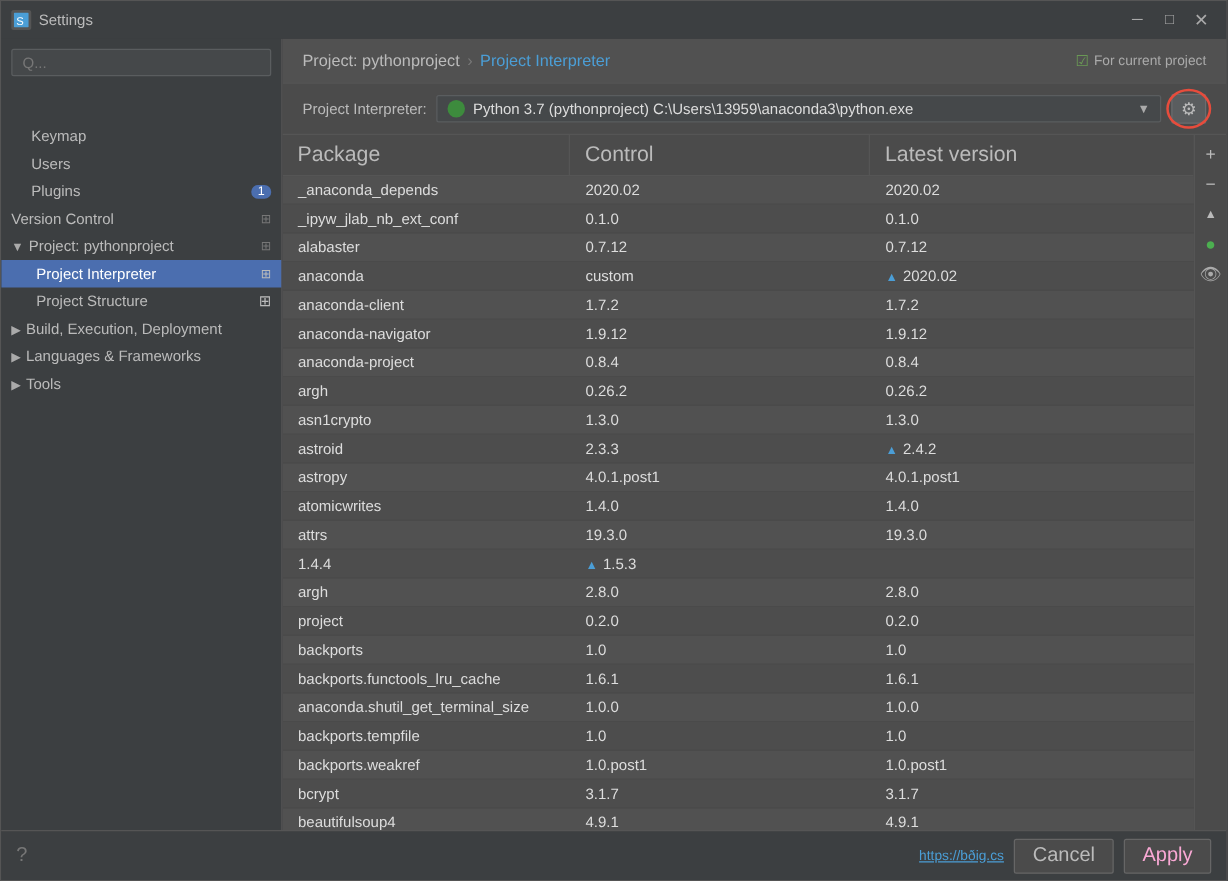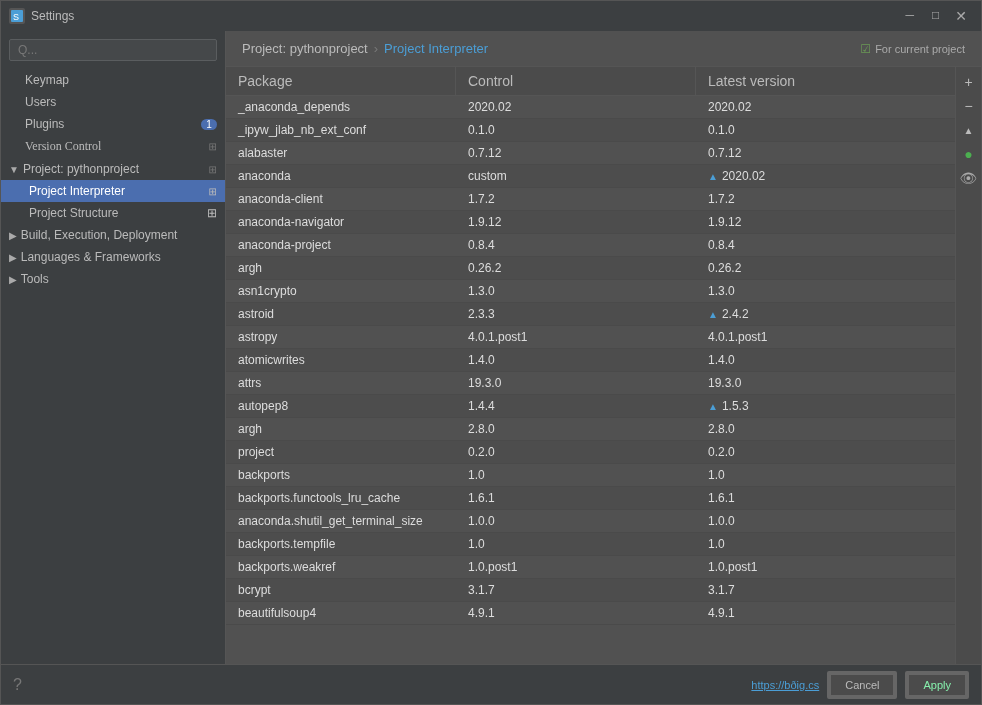--- a/index.html
+++ b/index.html
@@ -38,21 +38,21 @@
     .breadcrumb-right .check-icon { color: #6a9955; font-size: 12px; }
     
     .interpreter-row { padding: 8px 16px; display: flex; align-items: center; gap: 8px; flex-shrink: 0; border-bottom: 1px solid #555; background: #4b4b4b; }
     .interpreter-label { color: #bbb; font-size: 12px; white-space: nowrap; }
     .interpreter-select { flex: 1; background: #45484a; border: 1px solid #5a5d5f; color: #ddd; padding: 3px 8px; font-size: 12px; border-radius: 2px; display: flex; align-items: center; justify-content: space-between; cursor: pointer; }
     .interpreter-select .python-icon { width: 14px; height: 14px; background: #3d8b3d; border-radius: 50%; display: inline-block; margin-right: 6px; flex-shrink: 0; }
     .interpreter-select .select-arrow { color: #aaa; font-size: 10px; }
     .gear-btn { width: 28px; height: 24px; background: #5a5d5f; border: 1px solid #6a6d6f; border-radius: 2px; display: flex; align-items: center; justify-content: center; cursor: pointer; color: #bbb; font-size: 14px; position: relative; }
     .gear-btn-ring { position: absolute; top: -4px; right: -4px; width: 36px; height: 32px; border: 2px solid #e74c3c; border-radius: 50%; pointer-events: none; }
     .table-header { display: grid; grid-template-columns: 230px 240px 1fr; background: #4b4b4b; border-bottom: 1px solid #555; flex-shrink: 0; padding-right: 12px; }
-    .table-header-cell { padding: 6px 12px; color: #bbb; font-size: 14px; font-weight: normal; border-right: 1px solid #555; }
+    .table-header-cell { padding: 6px 12px; color: #bbb; font-size: 17px; font-weight: normal; border-right: 1px solid #555; }
     .table-header-cell:last-child { border-right: none; }
     
     .table-body { flex: 1; overflow-y: auto; overflow-x: hidden; }
     .table-body::-webkit-scrollbar { width: 10px; }
     .table-body::-webkit-scrollbar-track { background: #3c3f41; }
     .table-body::-webkit-scrollbar-thumb { background: #666; border-radius: 2px; }
     
     .table-row { display: grid; grid-template-columns: 230px 240px 1fr; border-bottom: 1px solid #4a4a4a; }
     .table-row.alt { background: #4d4d4d; }
     .table-cell { padding: 4px 12px; color: #ddd; font-size: 12px; overflow: hidden; text-overflow: ellipsis; white-space: nowrap; }
@@ -62,23 +62,23 @@
     
     .action-btns { width: 26px; background: #4b4b4b; border-left: 1px solid #555; display: flex; flex-direction: column; align-items: center; padding: 4px 2px; gap: 2px; flex-shrink: 0; }
     .action-btn { width: 22px; height: 22px; background: transparent; border: none; color: #bbb; cursor: pointer; display: flex; align-items: center; justify-content: center; font-size: 14px; border-radius: 2px; }
     .action-btn.green { color: #4caf50; }
     .action-btn.eye { color: #aaa; }
     
     
     .bottom-bar { height: 40px; background: #3c3f41; border-top: 1px solid #555; display: flex; align-items: center; justify-content: space-between; padding: 0 12px; flex-shrink: 0; }
     .bottom-left { color: #777; font-size: 16px; cursor: pointer; }
     .bottom-right { display: flex; align-items: center; gap: 8px; }
-    .btn { padding: 4px 14px; font-size: 11px; border-radius: 2px; cursor: pointer; border: 4px solid #f97316; }
+    .btn { padding: 4px 14px; font-size: 16px; border-radius: 2px; cursor: pointer; border: 1px solid #f97316; }
     .btn-cancel { background: #4b4b4b; color: #bbb; border-color: #666; }
-    .btn-apply { background: #4b4b4b; color: #86efac; border-color: #666; }
+    .btn-apply { background: #4b4b4b; color: #f9a8d4; border-color: #666; }
     .link-text { color: #4b9ed6; font-size: 11px; text-decoration: underline; cursor: pointer; }
   </style>
 </head>
 <body>
 
 <div class="window">
 
   <div class="title-bar">
     <div class="title-bar-left">
       <div class="title-bar-icon">
@@ -96,31 +96,31 @@
     </div>
   </div>
 
   <div class="content">
 
     <div class="sidebar">
       <div class="sidebar-search">
         <input type="text" placeholder="Q..." style="">
       </div>
 
-      <div class="sidebar-item" style="padding-left:24px;">
+      <div class="sidebar-item" style="padding-left:24px;margin-top:29px;">
         <span>Keymap</span>
       </div>
       <div class="sidebar-item" style="padding-left:24px;">
         <span>Users</span>
       </div>
       <div class="sidebar-item" style="padding-left:24px;">
         <span>Plugins</span>
         <span class="badge">1</span>
       </div>
-      <div class="sidebar-item" style="padding-left:24px;font-family:Liberation Serif, serif;">
+      <div class="sidebar-item" style="padding-left:8px;">
         <span>Version Control</span>
         <span class="icon-right">⊞</span>
       </div>
       <div class="sidebar-item with-arrow">
         <span><span class="arrow">▼</span><span>Project: pythonproject</span></span>
         <span class="icon-right">⊞</span>
       </div>
       <div class="sidebar-item-active">
         <span>Project Interpreter</span>
         <span style="margin-left:auto;color:#bbb;font-size:10px;">⊞</span>
@@ -145,20 +145,32 @@
       <div class="breadcrumb">
         <span style="color:#bbb;">Project: pythonproject</span>
         <span style="color:#777;">›</span>
         <span style="color:#4b9ed6;">Project Interpreter</span>
         <div class="breadcrumb-right">
           <span class="check-icon">☑</span>
           <span>For current project</span>
         </div>
       </div>
 
+      <div class="interpreter-row">
+        <span class="interpreter-label">Project Interpreter:</span>
+        <div class="interpreter-select" style="flex:1; display:flex; align-items:center;">
+          <span class="python-icon"></span>
+          <span style="flex:1; overflow:hidden; text-overflow:ellipsis; white-space:nowrap;">Python 3.7 (pythonproject) C:\Users\13959\anaconda3\python.exe</span>
+          <span class="select-arrow">▼</span>
+        </div>
+        <div style="position:relative;">
+          <div class="gear-btn">⚙</div>
+          <div class="gear-btn-ring"></div>
+        </div>
+      </div>
 
       <div class="table-wrapper">
         <div class="table-inner">
           <div class="table-header">
             <div class="table-header-cell">Package</div>
             <div class="table-header-cell">Control</div>
             <div class="table-header-cell">Latest version</div>
           </div>
           <div class="table-body" id="table-body">
           <div class="table-row">
@@ -220,21 +232,20 @@
     <div class="table-cell">atomicwrites</div>
     <div class="table-cell">1.4.0</div>
     <div class="table-cell">1.4.0</div>
   </div>
               <div class="table-row">
     <div class="table-cell">attrs</div>
     <div class="table-cell">19.3.0</div>
     <div class="table-cell">19.3.0</div>
   </div>
               <div class="table-row alt">
-    <div class="table-cell">autopep8</div>
     <div class="table-cell">1.4.4</div>
     <div class="table-cell"><span class="update-arrow">▲</span>1.5.3</div>
   </div>
               <div class="table-row">
     <div class="table-cell">argh</div>
     <div class="table-cell">2.8.0</div>
     <div class="table-cell">2.8.0</div>
   </div>
               <div class="table-row alt">
     <div class="table-cell">project</div>

